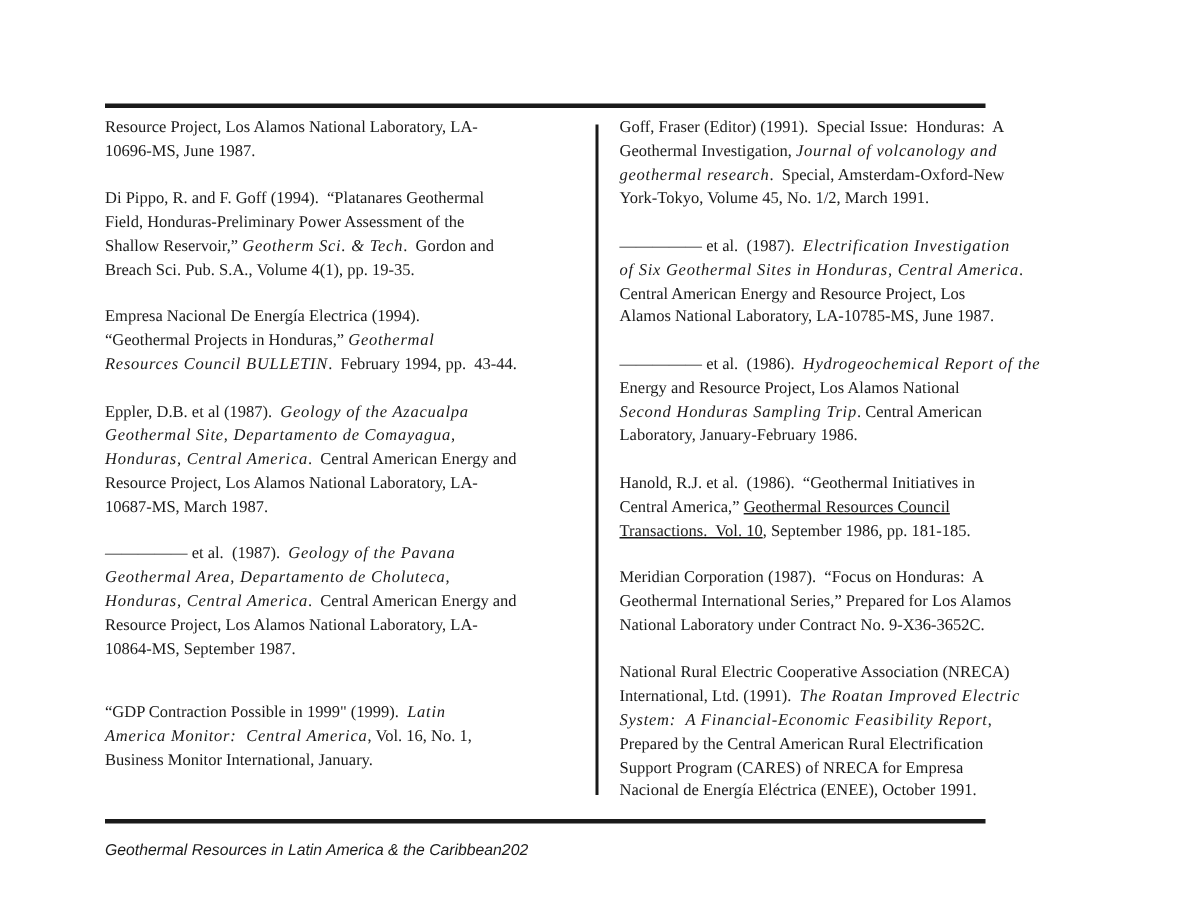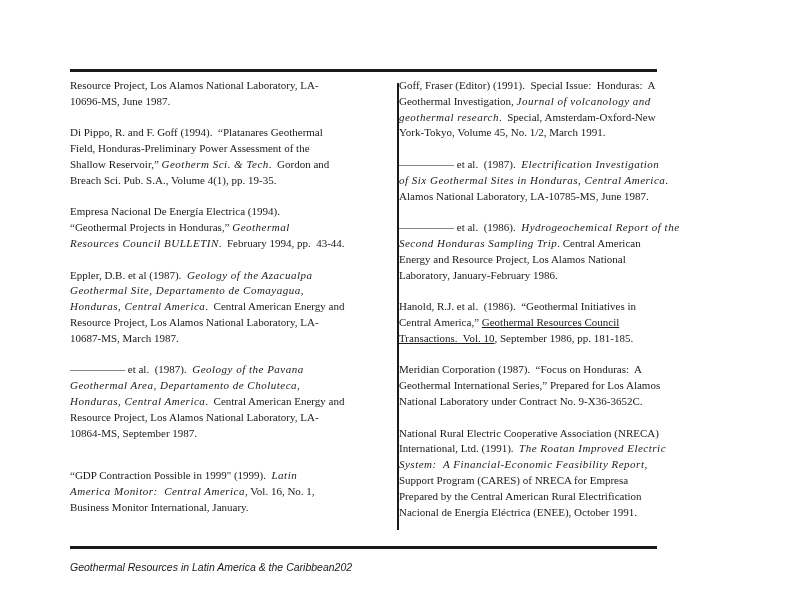--- a/index.html
+++ b/index.html
@@ -33,21 +33,21 @@
     top: 83px;
     width: 2px;
     height: 447px;
     background: var(--ink, #1a1a1a);
   }
   .col {
     position: absolute;
     top: 78px;
   }
   #col-left  { left: 70px;  width: 322px; }
-  #col-right { left: 399px; width: 312px; }
+  #col-right { left: 413px; width: 312px; }
   .entry {
     margin: 0 0 15.8px 0;
     padding: 0;
   }
   .entry.extra-gap { margin-top: 27px; }
   .line {
     display: block;
     white-space: pre;
   }
   .i { font-style: italic; letter-spacing: 0.045em; }
@@ -113,44 +113,45 @@
   <div id="col-right" class="col">
       <p class="entry">
         <span class="line"><span>Goff, Fraser (Editor) (1991).  Special Issue:  Honduras:  A</span></span>
         <span class="line"><span>Geothermal Investigation, </span><span class="i">Journal of volcanology and</span></span>
         <span class="line"><span class="i">geothermal research</span><span>.  Special, Amsterdam-Oxford-New</span></span>
         <span class="line"><span>York-Tokyo, Volume 45, No. 1/2, March 1991.</span></span>
       </p>
       <p class="entry">
         <span class="line"><span>————— et al.  (1987).  </span><span class="i">Electrification Investigation</span></span>
         <span class="line"><span class="i">of Six Geothermal Sites in Honduras, Central America</span><span>.</span></span>
+        <span class="line"><span>Central American Energy and Resource Project, Los</span></span>
         <span class="line"><span>Alamos National Laboratory, LA-10785-MS, June 1987.</span></span>
       </p>
       <p class="entry">
         <span class="line"><span>————— et al.  (1986).  </span><span class="i">Hydrogeochemical Report of the</span></span>
+        <span class="line"><span>Energy and Resource Project, Los Alamos National</span></span>
         <span class="line"><span class="i">Second Honduras Sampling Trip</span><span>. Central American</span></span>
-        <span class="line"><span>Energy and Resource Project, Los Alamos National</span></span>
         <span class="line"><span>Laboratory, January-February 1986.</span></span>
       </p>
       <p class="entry">
         <span class="line"><span>Hanold, R.J. et al.  (1986).  “Geothermal Initiatives in</span></span>
         <span class="line"><span>Central America,” </span><span class="u">Geothermal Resources Council</span></span>
         <span class="line"><span class="u">Transactions.  Vol. 10</span><span>, September 1986, pp. 181-185.</span></span>
       </p>
       <p class="entry">
         <span class="line"><span>Meridian Corporation (1987).  “Focus on Honduras:  A</span></span>
         <span class="line"><span>Geothermal International Series,” Prepared for Los Alamos</span></span>
         <span class="line"><span>National Laboratory under Contract No. 9-X36-3652C.</span></span>
       </p>
       <p class="entry">
         <span class="line"><span>National Rural Electric Cooperative Association (NRECA)</span></span>
         <span class="line"><span>International, Ltd. (1991).  </span><span class="i">The Roatan Improved Electric</span></span>
         <span class="line"><span class="i">System:  A Financial-Economic Feasibility Report</span><span>,</span></span>
+        <span class="line"><span>Prepared by the Central American Rural Electrification</span></span>
         <span class="line"><span>Support Program (CARES) of NRECA for Empresa</span></span>
-        <span class="line"><span>Prepared by the Central American Rural Electrification</span></span>
         <span class="line"><span>Nacional de Energía Eléctrica (ENEE), October 1991.</span></span>
       </p>
     </div>
 
   <div id="bottom-rule" class="rule-h"></div>
 
   <div id="footer">
     <span>Geothermal Resources in Latin America &amp; the Caribbean</span>
     <span>202</span>
   </div>

